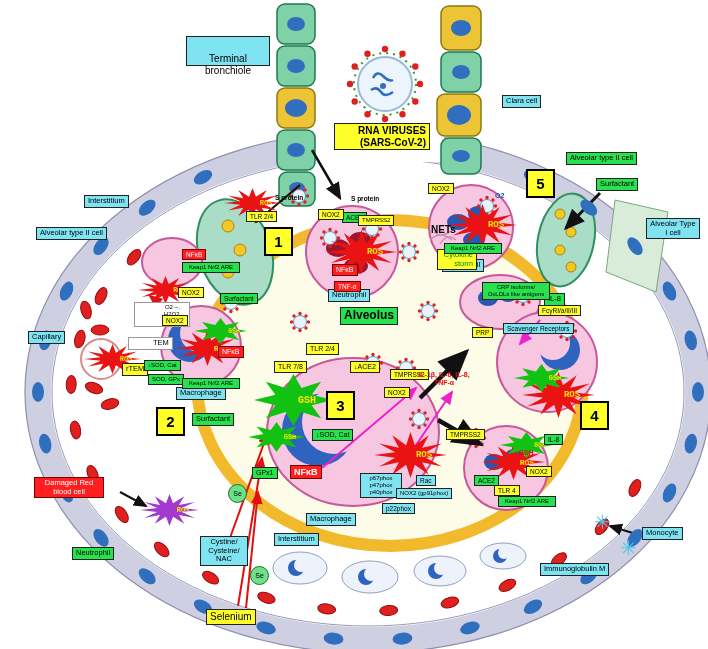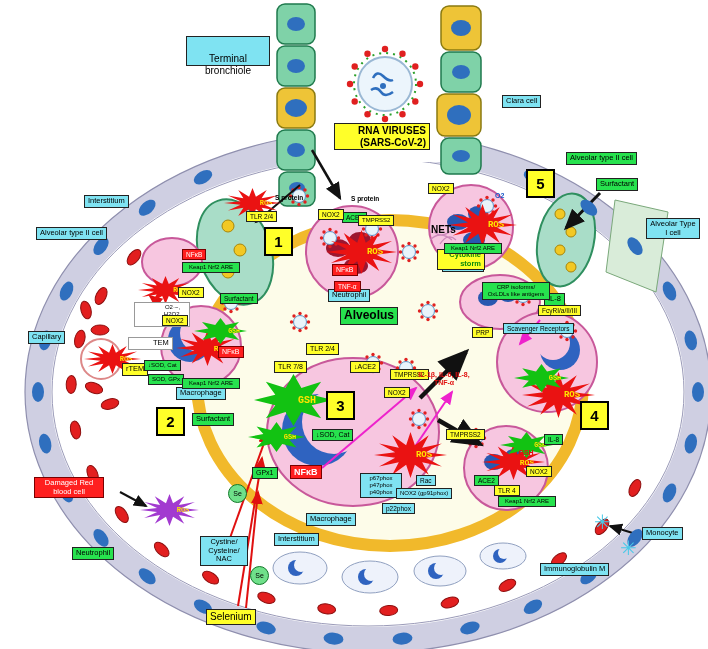--- a/index.html
+++ b/index.html
@@ -286,21 +286,21 @@
 <div class="lbl cy" style="left:274px;top:533px">Interstitium</div>
 <div class="lbl cy" style="left:306px;top:513px">Macrophage</div>
 <div class="lbl cy" style="left:642px;top:527px">Monocyte</div>
 <div class="lbl cy" style="left:540px;top:563px">Immunoglobulin M</div>
 <div class="lbl gr" style="left:340px;top:307px;font-size:12px;font-weight:bold">Alveolus</div>
 <div class="lbl cy" style="left:328px;top:289px">Neutrophil</div>
 <div class="lbl cy" style="left:176px;top:387px">Macrophage</div>
 <div class="lbl gr" style="left:192px;top:413px">Surfactant</div>
 <div class="lbl cy" style="left:442px;top:259px">Neutrophil</div>
 <div class="lbl nb" style="left:428px;top:223px;font-size:10px">NETs</div>
-<div class="lbl ye" style="left:437px;top:249px;width:48px;color:#0a8a0a;font-weight:bold">Cytokine storm</div>
+<div class="lbl ye" style="left:437px;top:249px;width:40px;color:#0a8a0a;font-weight:normal">Cytokine storm</div>
 <div class="lbl gr" style="left:544px;top:293px">IL-8</div>
 <div class="lbl cy" style="left:503px;top:323px;font-size:6.5px">Scavenger Receptors</div>
 <div class="lbl gr" style="left:482px;top:282px;width:68px;font-size:6px">CRP isoforms/ OxLDLs like antigens</div>
 <div class="lbl ye" style="left:538px;top:305px;font-size:6.5px">FcγRI/a/II/III</div>
 <div class="lbl ye" style="left:472px;top:327px;font-size:6.5px">PRP</div>
 <div class="lbl wh" style="left:128px;top:337px">TEM</div>
 <div class="lbl ye" style="left:122px;top:363px">rTEM</div>
 <div class="lbl wh" style="left:134px;top:302px;width:56px;font-size:6px">O2·−, H2O2, MPO</div>
 <div class="lbl nb" style="left:348px;top:194px;font-size:6.5px">S protein</div>
 <div class="lbl nb" style="left:272px;top:193px;font-size:6.5px">S protein</div>

